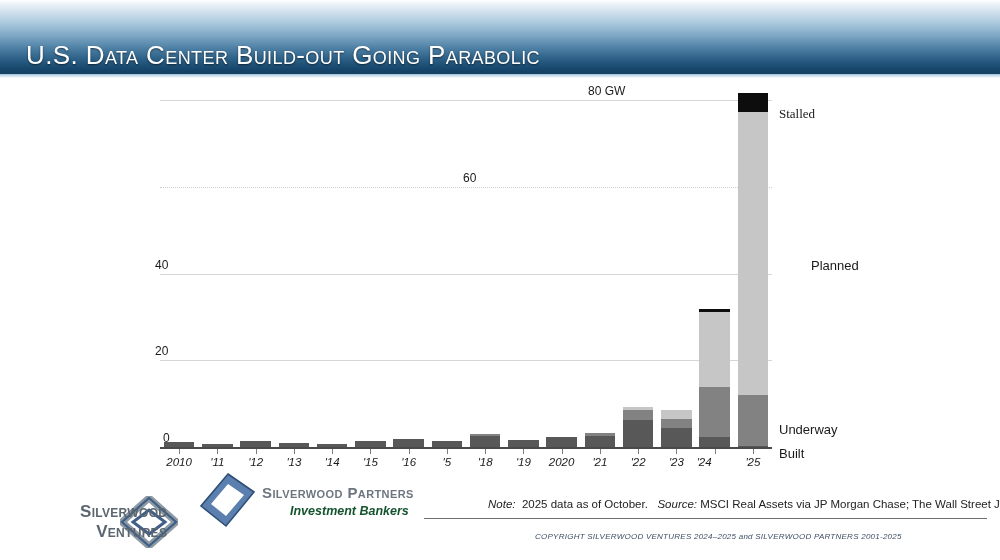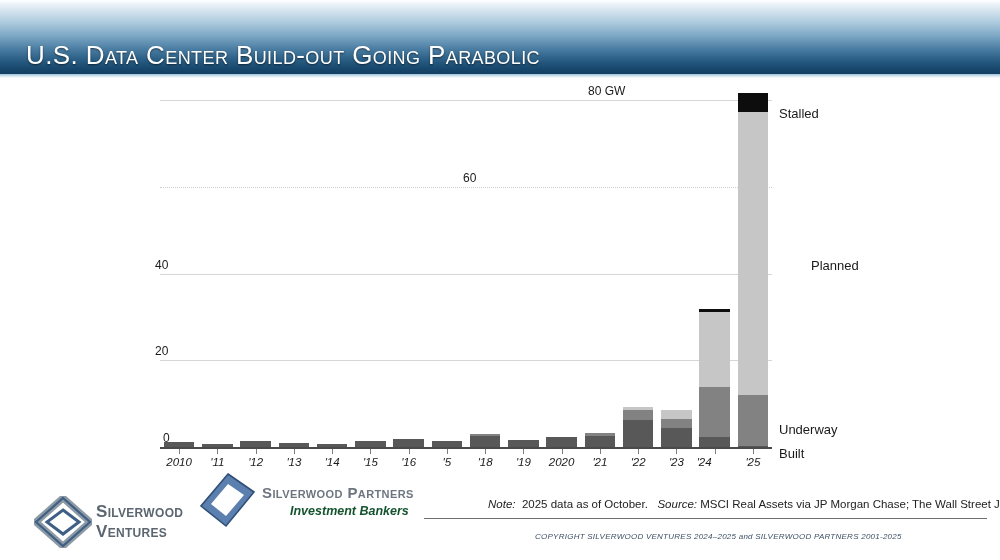--- a/index.html
+++ b/index.html
@@ -87,21 +87,21 @@
     position:absolute; left:488px; top:498px;
     font-size:11.5px; color:#222; white-space:nowrap;
   }
   #note i { font-style:italic; }
   #copyright {
     position:absolute; left:535px; top:532px;
     font-size:8px; font-style:italic; letter-spacing:0.25px;
     color:#3d4f63; white-space:nowrap;
   }
 
-  #logo-ventures { position:absolute; left:34px; top:496px; width:160px; height:52px; }
+  #logo-ventures { position:absolute; left:18px; top:496px; width:160px; height:52px;text-align:right; }
   #logo-ventures .lv-text {
     position:absolute; left:62px; top:6px;
     font-variant:small-caps; font-weight:700; font-size:17px;
     color:#5b6670; line-height:20px; letter-spacing:.3px;
   }
   #logo-partners { position:absolute; left:198px; top:472px; width:220px; height:56px; }
   #logo-partners .lp-title {
     position:absolute; left:64px; top:12px;
     font-variant:small-caps; font-weight:700; font-size:15px;
     color:#6d7680; letter-spacing:.4px; white-space:nowrap;
@@ -233,21 +233,21 @@
       <div class="xlabel" style="left: 466px; width: 38.25px;">'18</div>
       <div class="xlabel" style="left: 504.25px; width: 38.25px;">'19</div>
       <div class="xlabel" style="left: 542.5px; width: 38.25px;">2020</div>
       <div class="xlabel" style="left: 580.75px; width: 38.25px;">'21</div>
       <div class="xlabel" style="left: 619px; width: 38.25px;">'22</div>
       <div class="xlabel" style="left: 657.25px; width: 38.25px;">'23</div>
       <div class="xlabel" style="left: 685px; width: 38.25px;">'24</div>
       <div class="xlabel" style="left: 733.75px; width: 38.25px;">'25</div>
     </div>
 
-  <div class="series-label" style="left:779px; top:28px;">Stalled</div>
+  <div class="series-label" style="left:779px; top:28px;font-family:Liberation Serif, serif;">Stalled</div>
   <div class="series-label" style="left:779px; top:180px;margin-left:32px;">Planned</div>
   <div class="series-label" style="left:779px; top:344px;">Underway</div>
   <div class="series-label" style="left:779px; top:368px;">Built</div>
 </div>
 
 <div id="note-rule"></div>
 
 <div id="note">
   <i>Note:</i>&nbsp;
   <span>2025 data as of October.</span>&nbsp;&nbsp;

